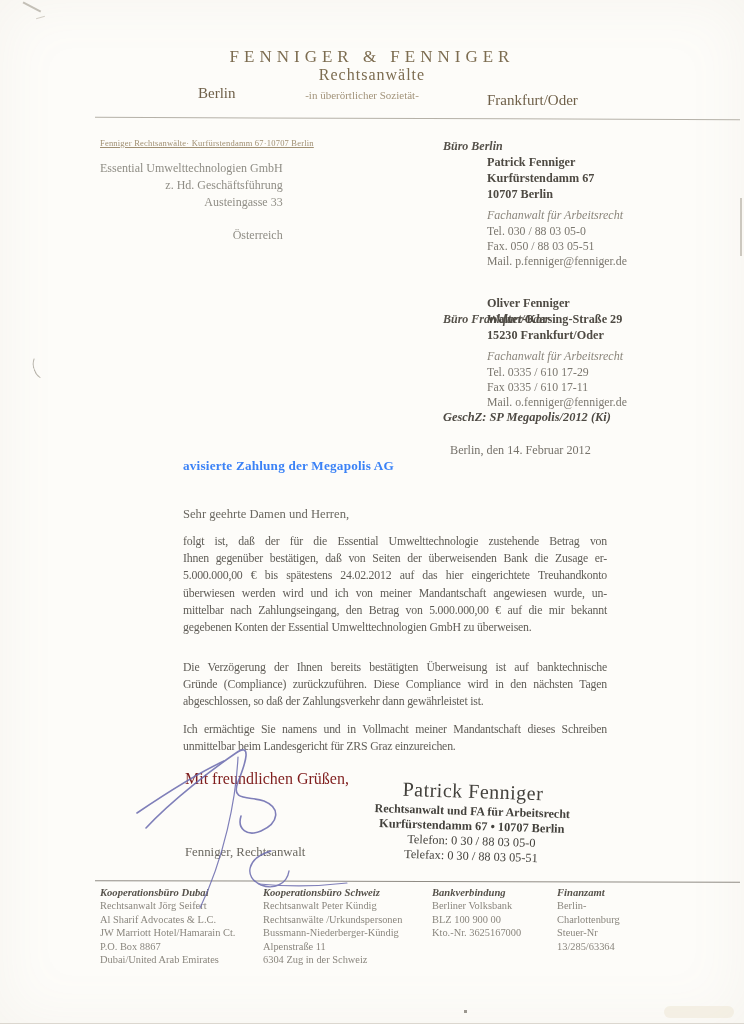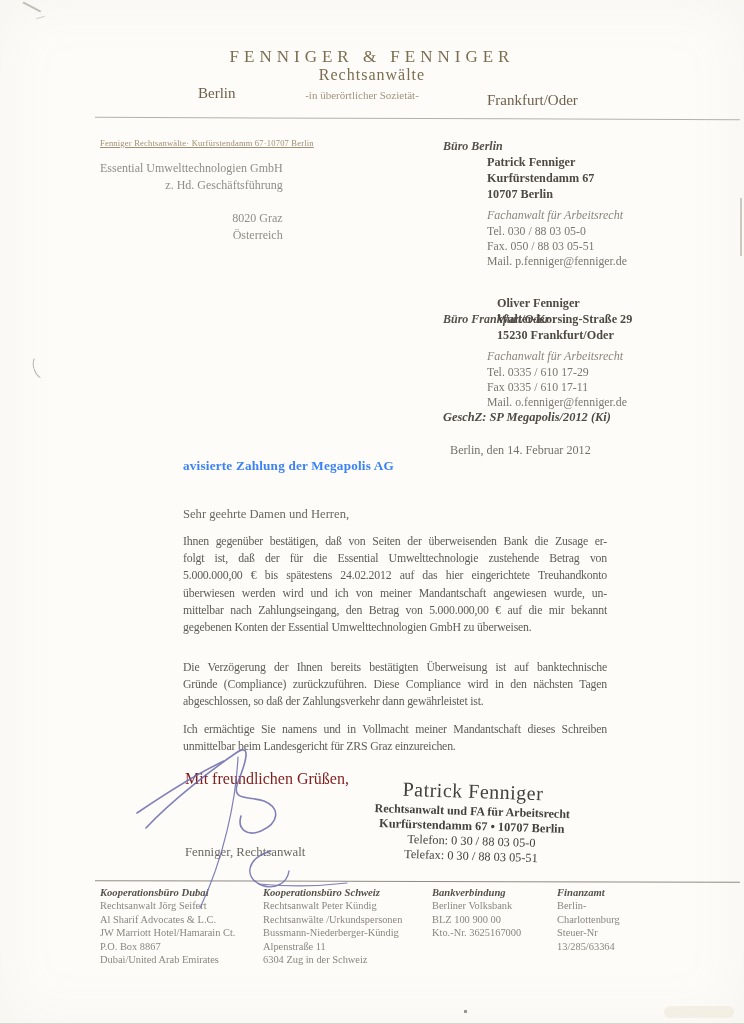--- a/index.html
+++ b/index.html
@@ -89,60 +89,60 @@
   <div class="abs firm-sub">Rechtsanwälte</div>
   <div class="abs city-left">Berlin</div>
   <div class="abs society">-in überörtlicher Sozietät-</div>
   <div class="abs city-right">Frankfurt/Oder</div>
   <div class="abs rule rule-top"></div>
 
   <div class="abs sender">Fenniger Rechtsanwälte· Kurfürstendamm 67·10707 Berlin</div>
   <div class="abs recipient">
     <div>Essential Umwelttechnologien GmbH</div>
     <div>z. Hd. Geschäftsführung</div>
+    <div>Austeingasse 33</div>
     <div class="gap"></div>
-    <div>8020 Graz</div>
     <div>Österreich</div>
   </div>
 
   <div class="abs office-title" style="left:443px;top:139px;">Büro Berlin</div>
   <div class="abs office-block" style="left:487px;top:155px;">
     <div>Patrick Fenniger</div>
     <div>Kurfürstendamm 67</div>
     <div>10707 Berlin</div>
   </div>
   <div class="abs office-role" style="left:487px;top:208px;">Fachanwalt für Arbeitsrecht</div>
   <div class="abs office-contact" style="left:487px;top:224px;">
     <div>Tel. 030 / 88 03 05-0</div>
     <div>Fax. 050 / 88 03 05-51</div>
     <div>Mail. p.fenniger@fenniger.de</div>
   </div>
 
   <div class="abs office-title" style="left:443px;top:280px;margin-top:32px;">Büro Frankfurt/Oder</div>
-  <div class="abs office-block" style="left:497px;top:296px;">
+  <div class="abs office-block" style="left:487px;top:296px;">
     <div>Oliver Fenniger</div>
     <div>Walter-Korsing-Straße 29</div>
     <div>15230 Frankfurt/Oder</div>
   </div>
   <div class="abs office-role" style="left:487px;top:349px;">Fachanwalt für Arbeitsrecht</div>
   <div class="abs office-contact" style="left:487px;top:365px;">
     <div>Tel. 0335 / 610 17-29</div>
     <div>Fax 0335 / 610 17-11</div>
     <div>Mail. o.fenniger@fenniger.de</div>
   </div>
 
   <div class="abs ref">GeschZ: SP Megapolis/2012 (Ki)</div>
   <div class="abs dateline">Berlin, den 14. Februar 2012</div>
 
   <div class="abs subject">avisierte Zahlung der Megapolis AG</div>
   <div class="abs salutation">Sehr geehrte Damen und Herren,</div>
 
   <div class="abs para p1">
+    <div class="j">folgt ist, daß der für die Essential Umwelttechnologie zustehende Betrag von</div>
     <div class="j">Ihnen gegenüber bestätigen, daß von Seiten der überweisenden Bank die Zusage er-</div>
-    <div class="j">folgt ist, daß der für die Essential Umwelttechnologie zustehende Betrag von</div>
     <div class="j">5.000.000,00 € bis spätestens 24.02.2012 auf das hier eingerichtete Treuhandkonto</div>
     <div class="j">überwiesen werden wird und ich von meiner Mandantschaft angewiesen wurde, un-</div>
     <div class="j">mittelbar nach Zahlungseingang, den Betrag von 5.000.000,00 € auf die mir bekannt</div>
     <div class="last">gegebenen Konten der Essential Umwelttechnologien GmbH zu überweisen.</div>
   </div>
   <div class="abs para p2">
     <div class="j">Die Verzögerung der Ihnen bereits bestätigten Überweisung ist auf banktechnische</div>
     <div class="j">Gründe (Compliance) zurückzuführen. Diese Compliance wird in den nächsten Tagen</div>
     <div class="last">abgeschlossen, so daß der Zahlungsverkehr dann gewährleistet ist.</div>
   </div>

